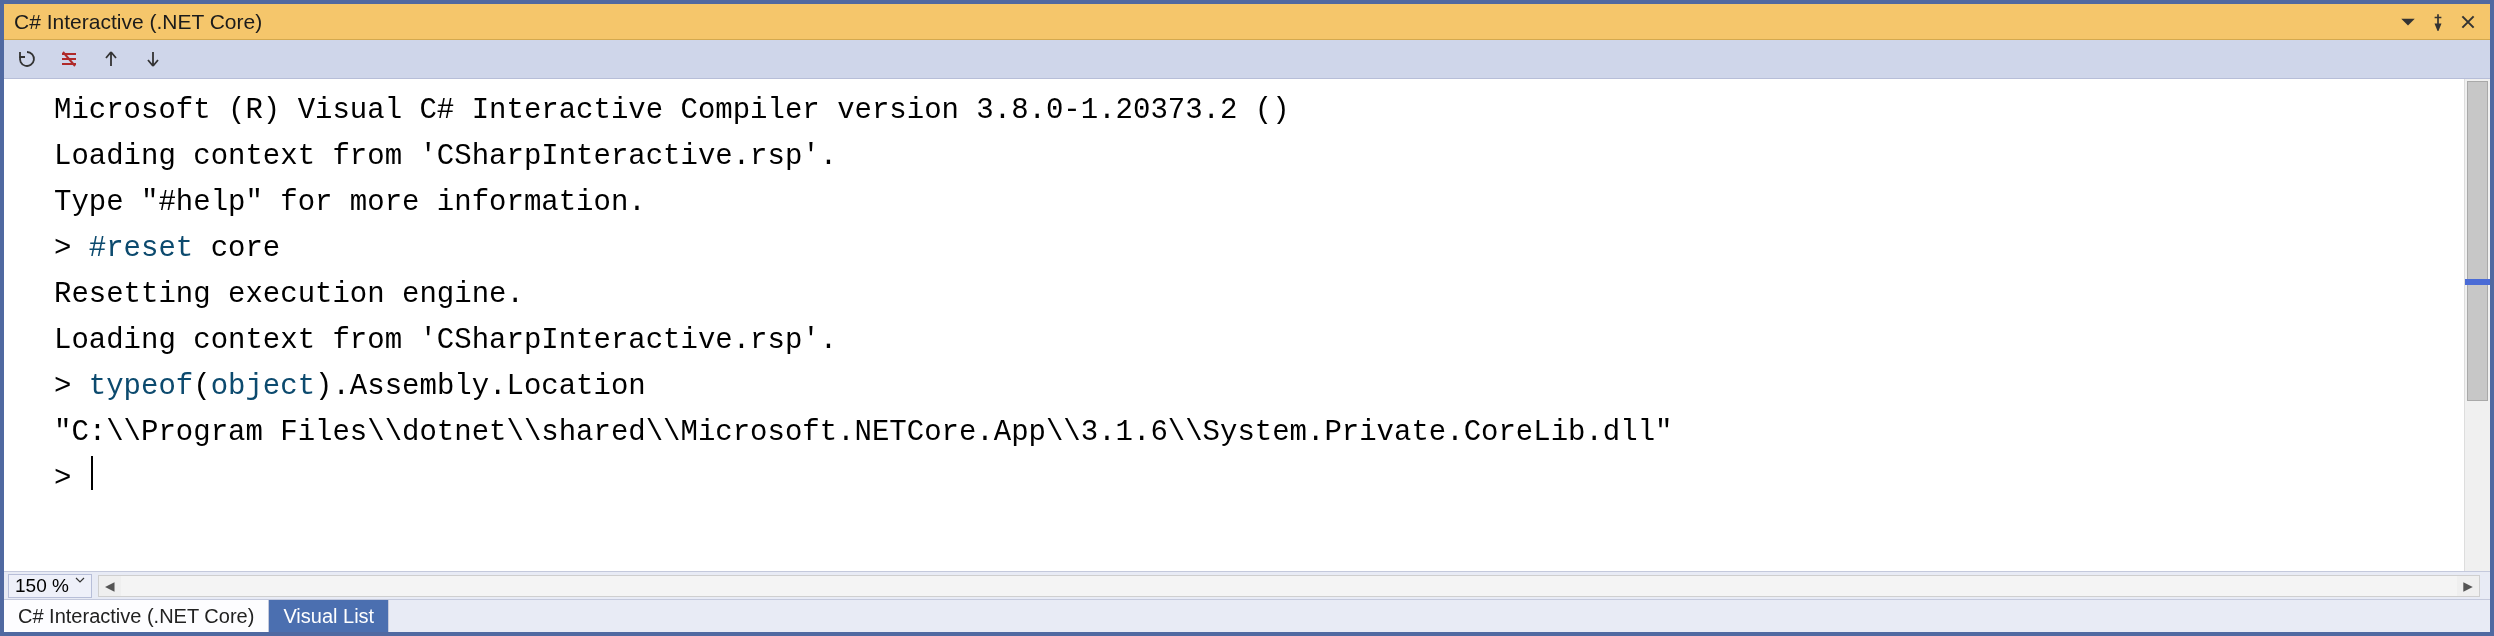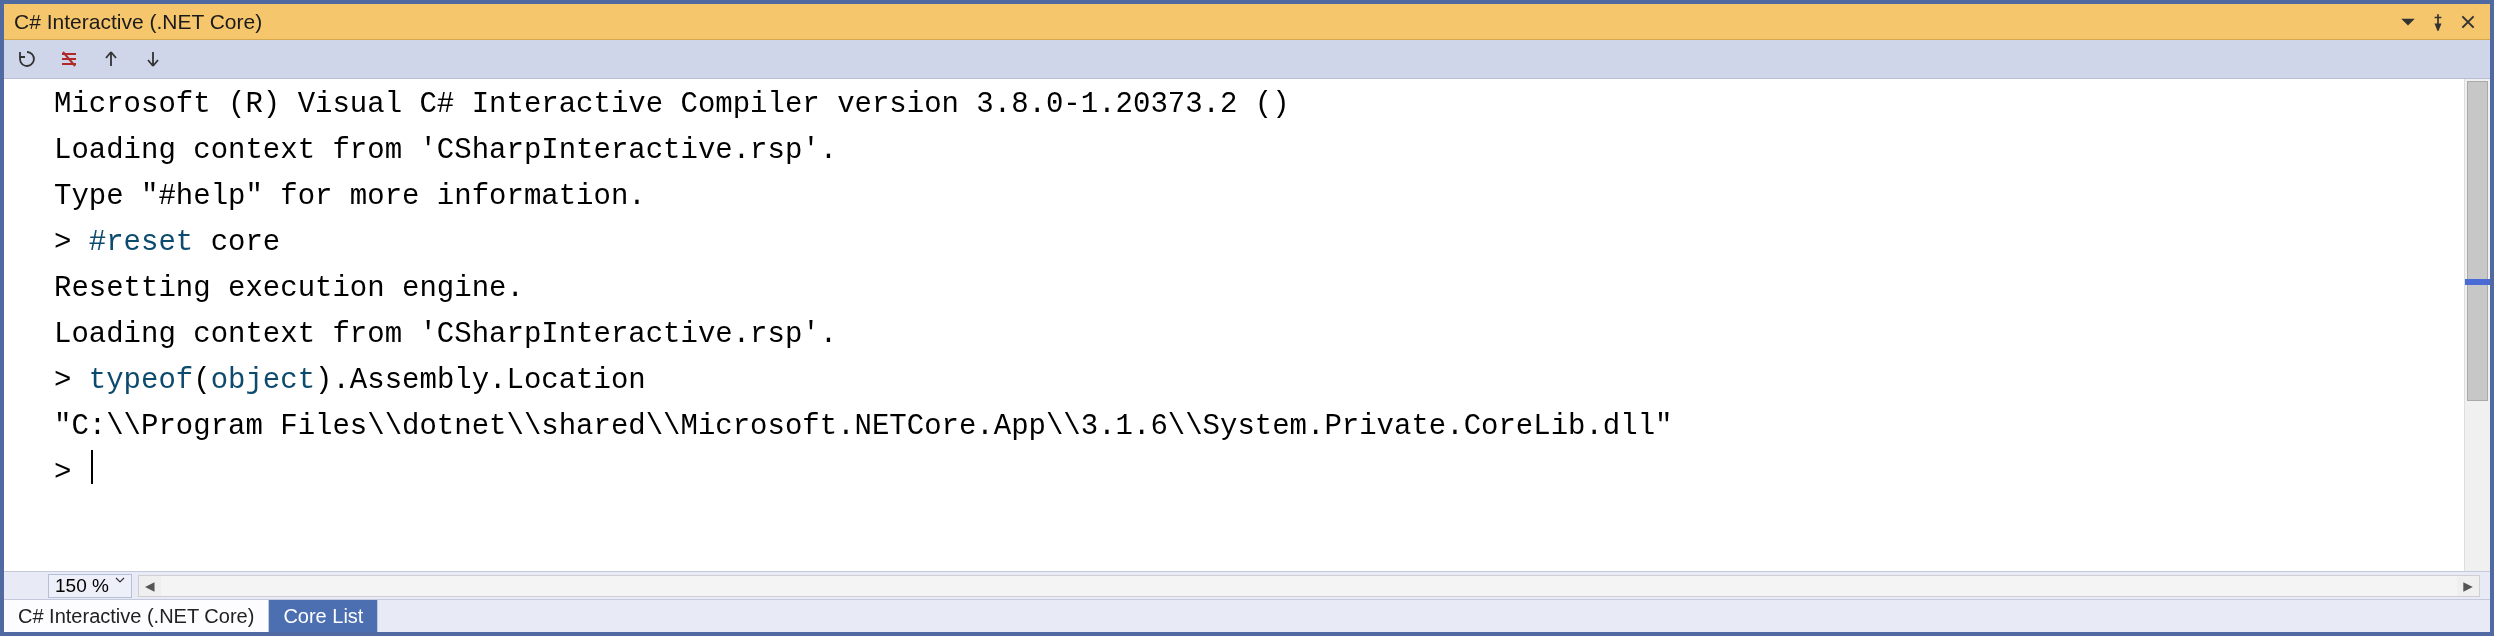--- a/index.html
+++ b/index.html
@@ -54,21 +54,21 @@
   .gutter {
     width: 50px; flex-shrink: 0;
   }
   .editor {
     flex: 1;
     font-family: Consolas, "Courier New", monospace;
     font-size: 29px;
     line-height: 46px;
     color: #000;
     white-space: pre;
-    padding-top: 3px;
+    padding-top: 9px;
     overflow: hidden;
   }
   .editor .line { height: 46px; }
   .kw-blue { color: #0c4a6e; }
   .prompt { color: #000; }
   .caret {
     display: inline-block;
     width: 2px; height: 34px;
     background: #000;
     vertical-align: -4px;
@@ -103,21 +103,20 @@
     border-top: 1px solid #c4c9dc;
     padding: 0 4px;
   }
   .zoom-box {
     border: 1px solid #b7bed8;
     height: 24px; padding: 0 6px;
     display: flex; 
     background: #eef0f9;
     gap: 6px;
     cursor: pointer;
-    margin-left: 40px;
   }
   .zoom-box svg { width: 10px; height: 10px; }
   .hscroll {
     flex: 1; height: 22px;
     background: #efefef;
     margin: 0 6px;
     border: 1px solid #cfcfcf;
     position: relative;
   }
   .hscroll .arrow-l, .hscroll .arrow-r {
@@ -226,15 +225,15 @@
     <div class="track"></div>
     <div class="arrow-r">▸</div>
   </div>
 </div>
 
 <div class="tabs-row">
   <div class="tab active">
     <span>C# Interactive (.NET Core)</span>
   </div>
   <div class="tab inactive">
-    <span>Core List</span>
+    <span>Visual List</span>
   </div>
 </div>
 
 </body></html>

